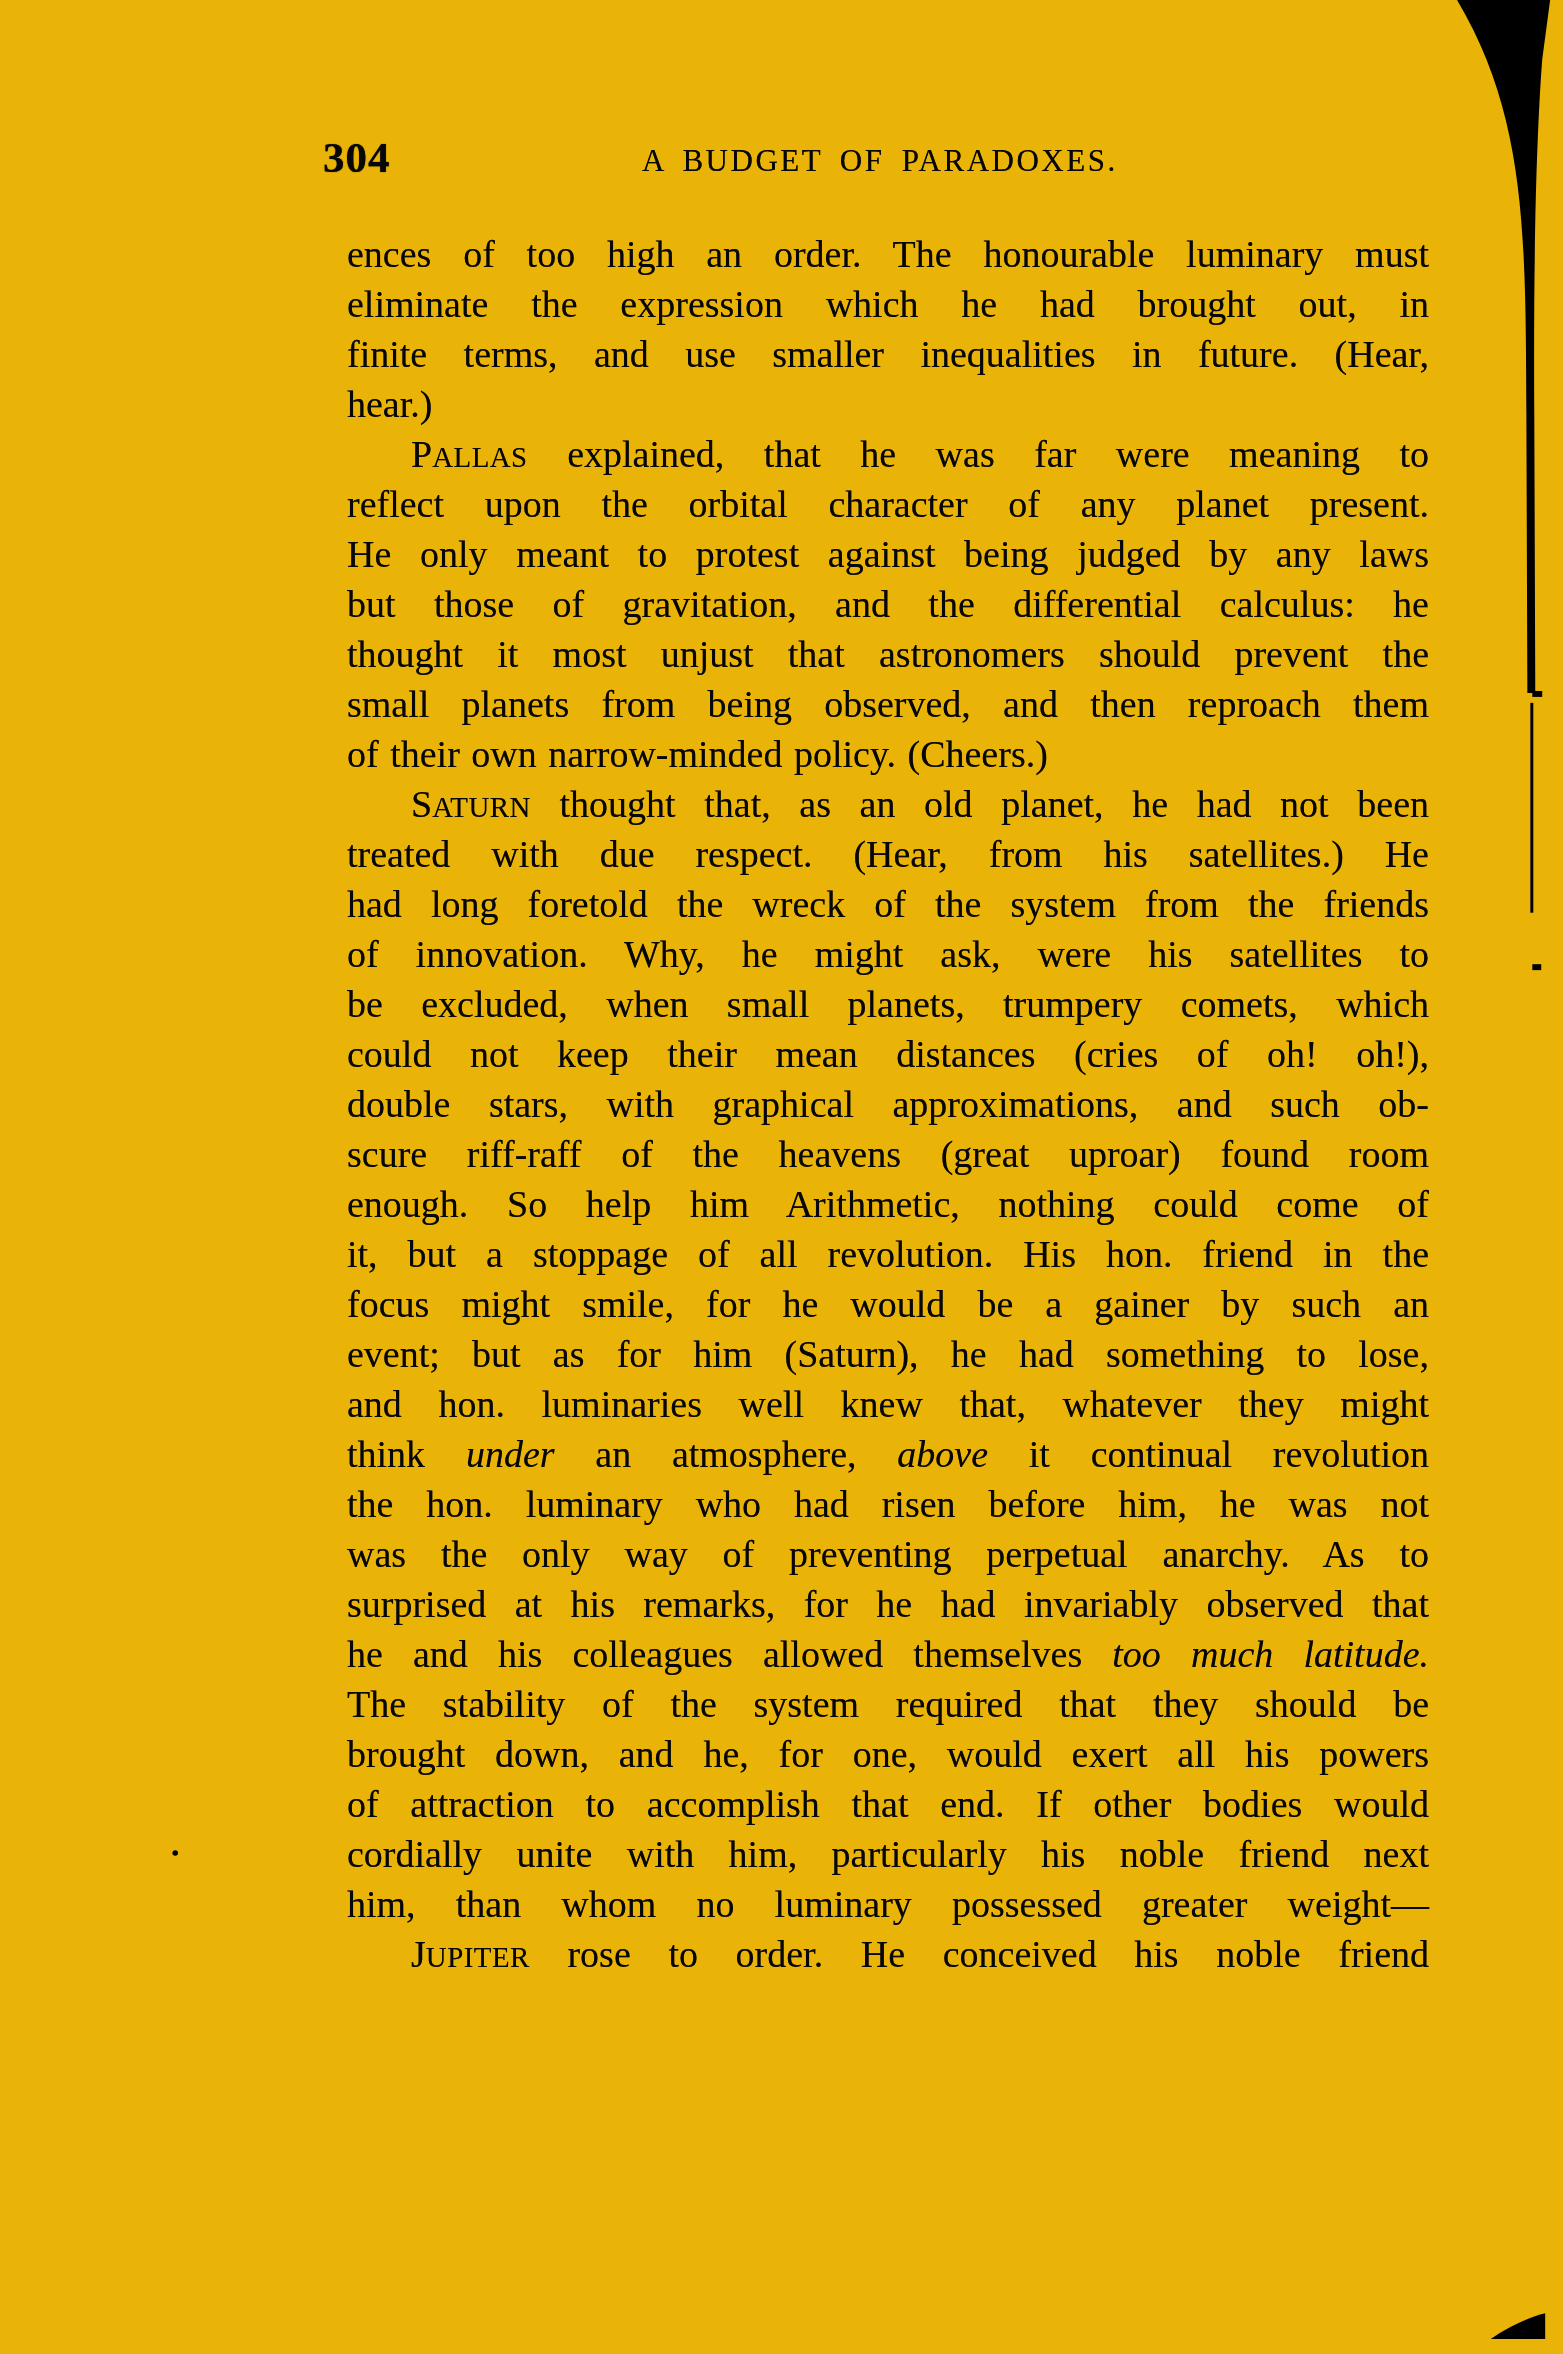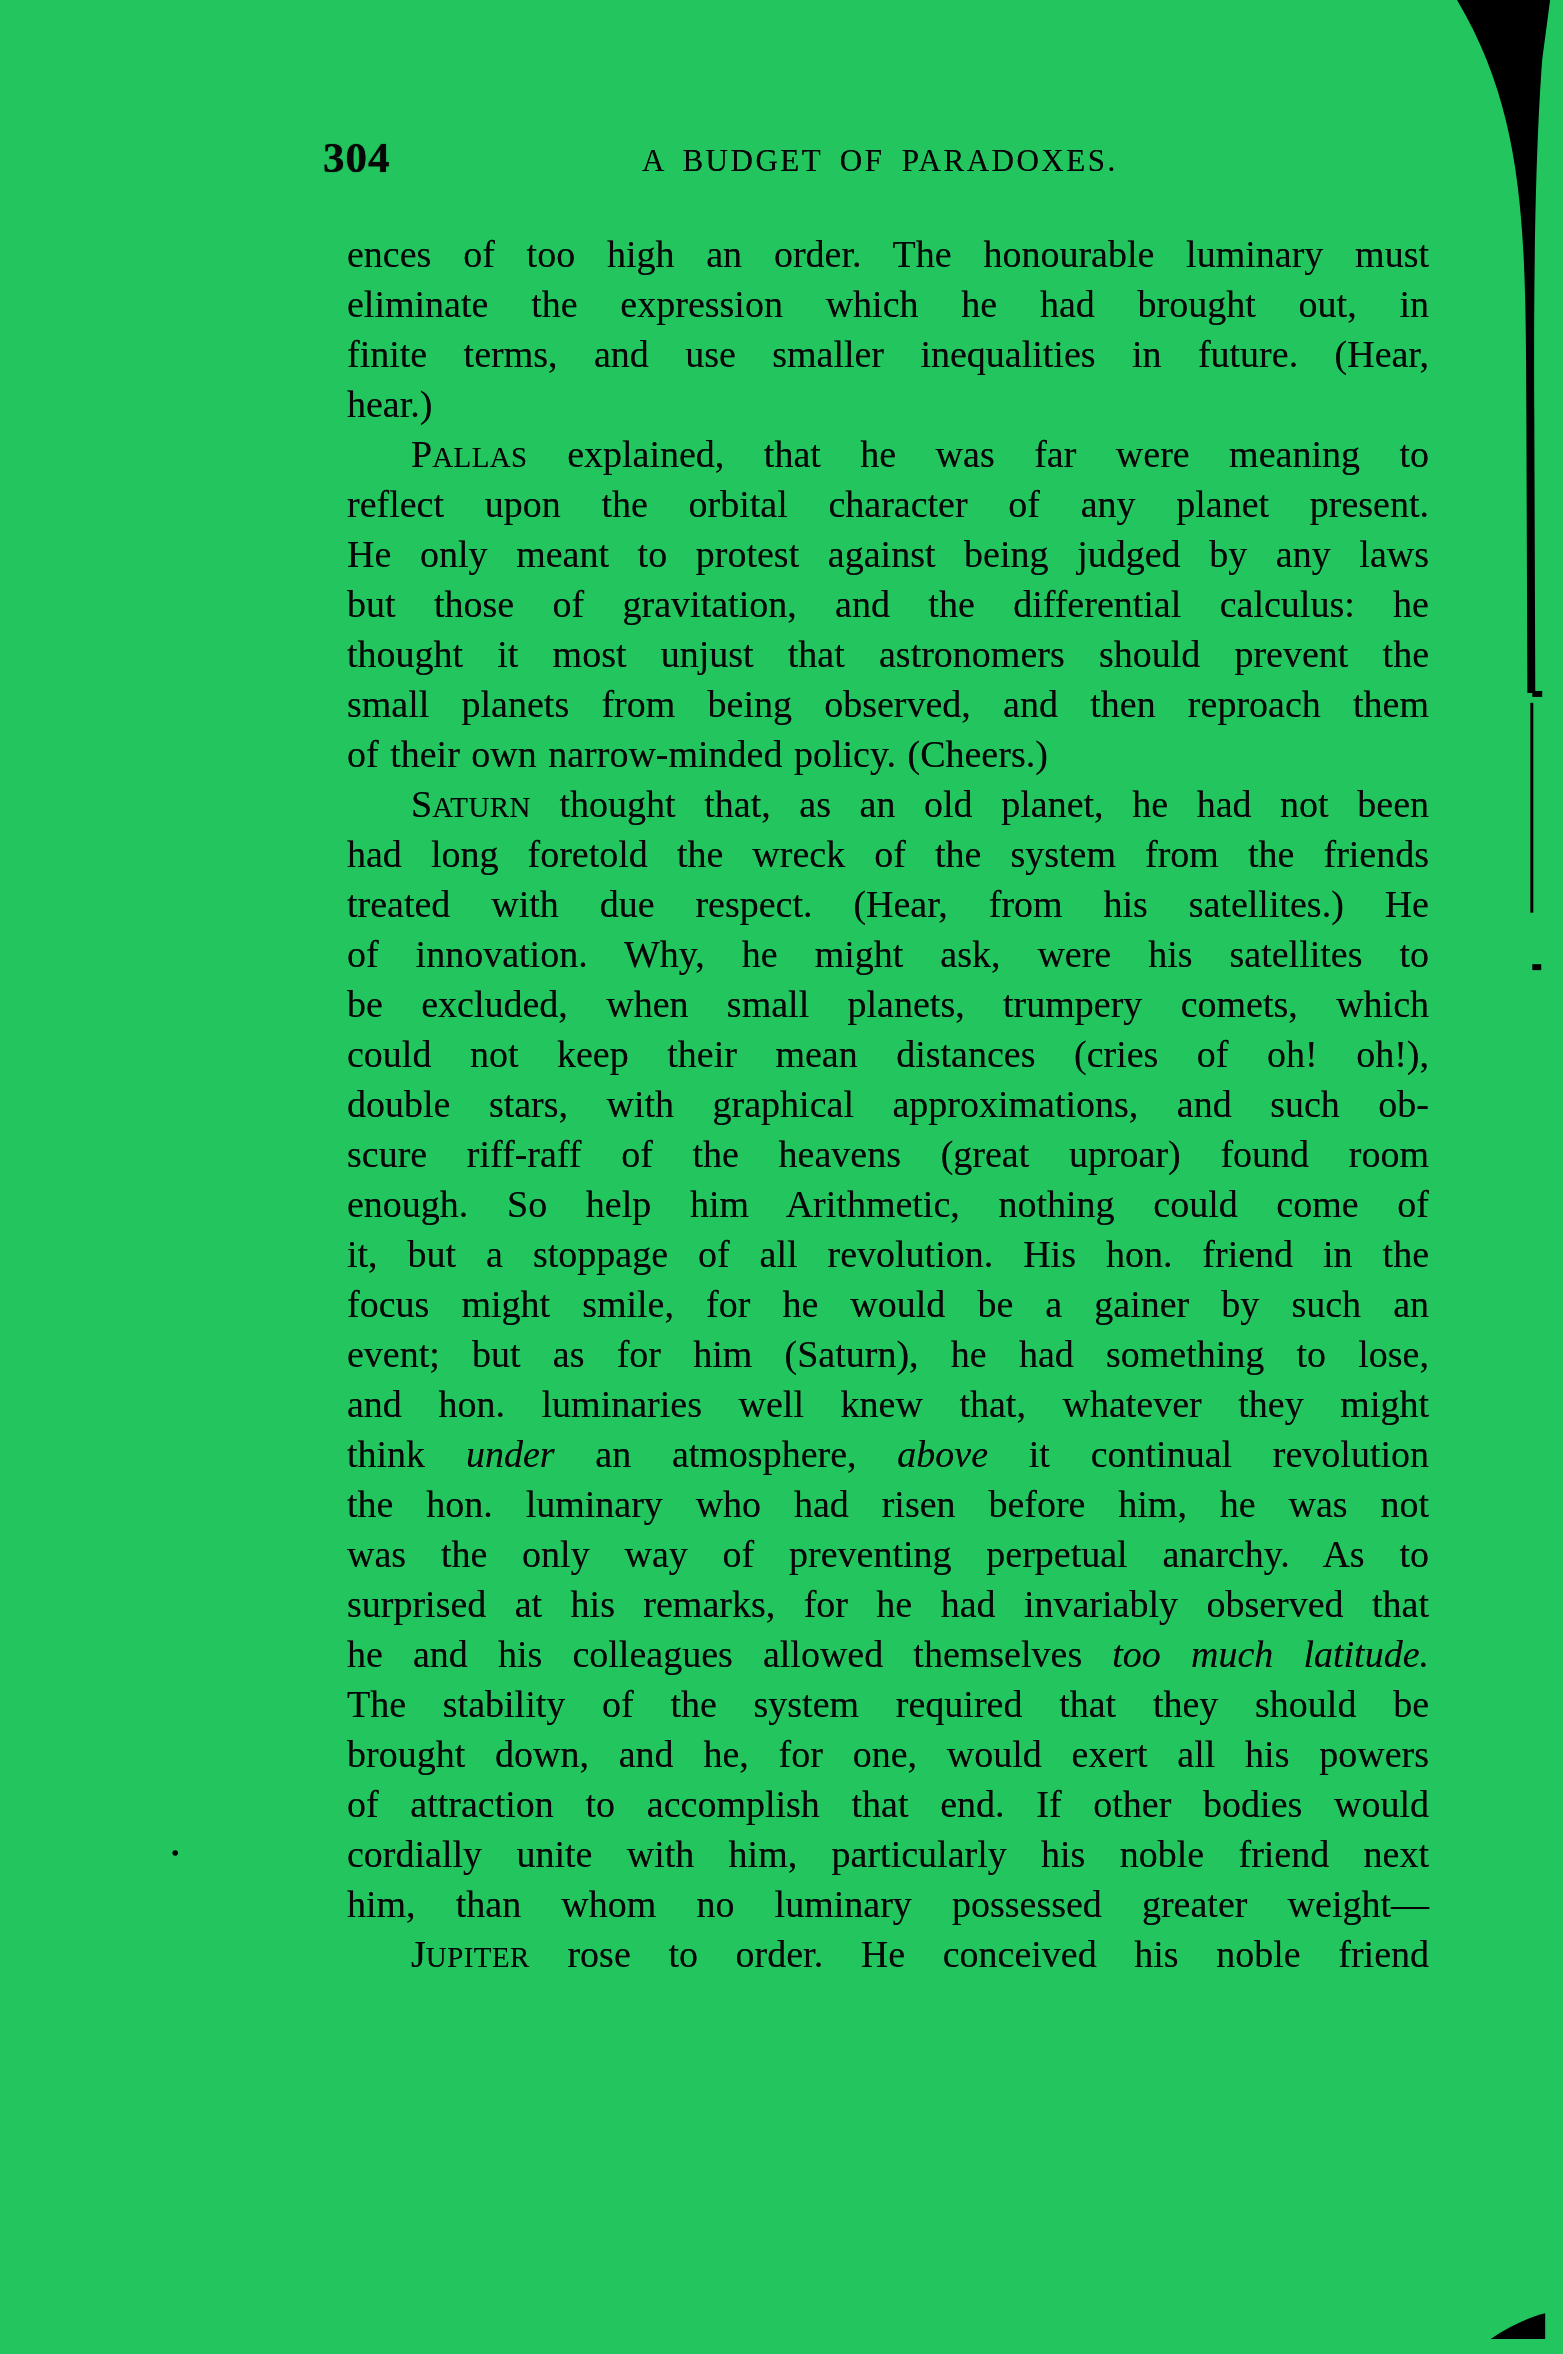--- a/index.html
+++ b/index.html
@@ -4,21 +4,21 @@
 <style>
   html, body {
     margin: 0;
     padding: 0;
     background: #ffffff;
   }
   .page {
     position: relative;
     width: 1563px;
     height: 2354px;
-    background: #22c55e;
+    background: #eab308;
     overflow: hidden;
     font-family: "Liberation Serif", serif;
     color: #070707;
   }
   .pagenum {
     position: absolute;
     left: 323px;
     top: 133px;
     font-size: 43px;
     font-weight: 700;
@@ -84,22 +84,22 @@
       <div class="line"><span>finite terms, and use smaller inequalities in future. (Hear,</span></div>
       <div class="line nojust"><span>hear.)</span></div>
       <div class="line indent"><span class="name"><span class="nm-first">P</span><span class="nm-rest">ALLAS</span></span><span> explained, that he was far were meaning to</span></div>
       <div class="line"><span>reflect upon the orbital character of any planet present.</span></div>
       <div class="line"><span>He only meant to protest against being judged by any laws</span></div>
       <div class="line"><span>but those of gravitation, and the differential calculus: he</span></div>
       <div class="line"><span>thought it most unjust that astronomers should prevent the</span></div>
       <div class="line"><span>small planets from being observed, and then reproach them</span></div>
       <div class="line nojust"><span>of their own narrow-minded policy. (Cheers.)</span></div>
       <div class="line indent"><span class="name"><span class="nm-first">S</span><span class="nm-rest">ATURN</span></span><span> thought that, as an old planet, he had not been</span></div>
+      <div class="line"><span>treated with due respect. (Hear, from his satellites.) He</span></div>
       <div class="line"><span>had long foretold the wreck of the system from the friends</span></div>
-      <div class="line"><span>treated with due respect. (Hear, from his satellites.) He</span></div>
       <div class="line"><span>of innovation. Why, he might ask, were his satellites to</span></div>
       <div class="line"><span>be excluded, when small planets, trumpery comets, which</span></div>
       <div class="line"><span>could not keep their mean distances (cries of oh! oh!),</span></div>
       <div class="line"><span>double stars, with graphical approximations, and such ob-</span></div>
       <div class="line"><span>scure riff-raff of the heavens (great uproar) found room</span></div>
       <div class="line"><span>enough. So help him Arithmetic, nothing could come of</span></div>
       <div class="line"><span>it, but a stoppage of all revolution. His hon. friend in the</span></div>
       <div class="line"><span>focus might smile, for he would be a gainer by such an</span></div>
       <div class="line"><span>event; but as for him (Saturn), he had something to lose,</span></div>
       <div class="line"><span>and hon. luminaries well knew that, whatever they might</span></div>

